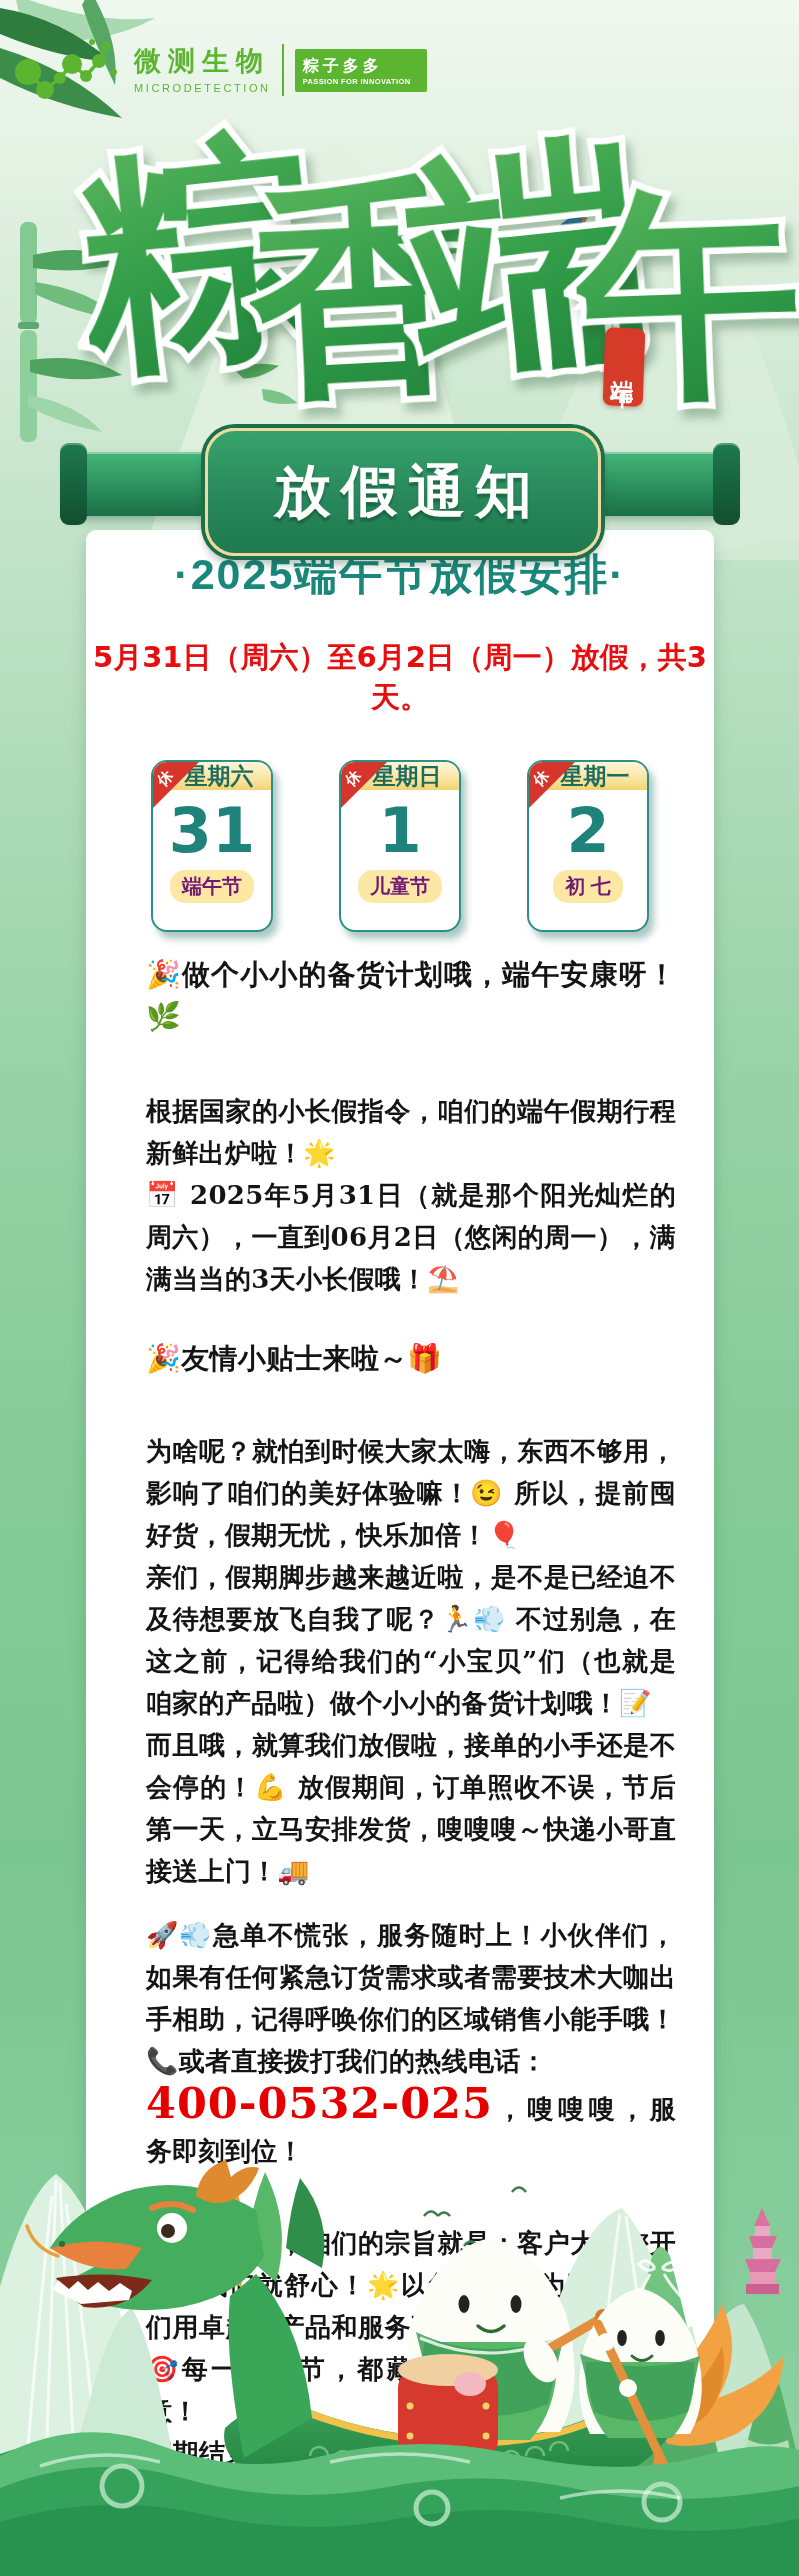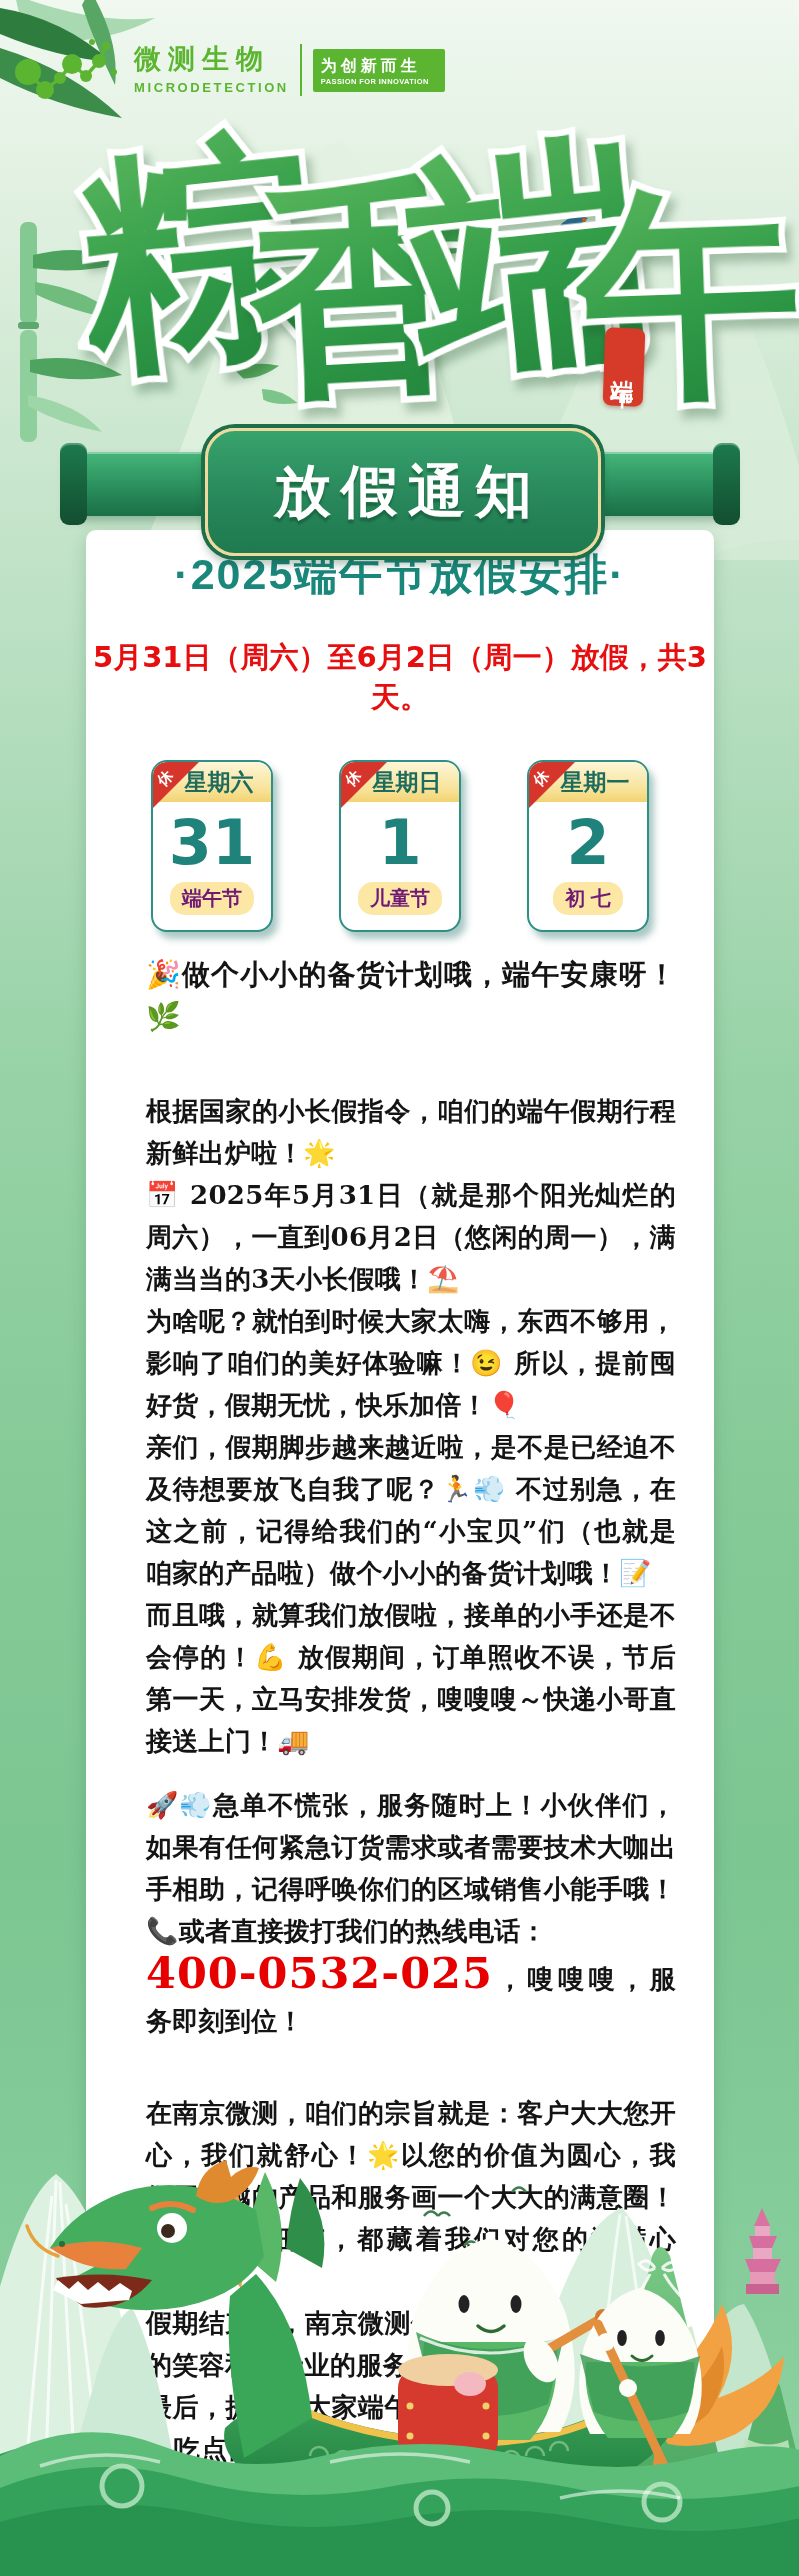--- a/index.html
+++ b/index.html
@@ -4,21 +4,21 @@
 <style>
   html,body{margin:0;padding:0;background:#666;}
   .poster{position:relative;width:800px;height:2576px;margin:0 auto;overflow:hidden;
     background:linear-gradient(180deg,#f0f8f0 0%,#e2f1e2 7%,#d0e9d3 15%,#b3ddbd 28%,#97d2a6 42%,#85ca97 58%,#7cc692 72%,#84cc99 86%,#90d2a3 100%);
     font-family:"Liberation Sans","DejaVu Sans",sans-serif;}
   svg{display:block}
   
   .brand{position:absolute;left:14px;top:30px;display:flex;align-items:center;z-index:6;}
   .brand-text{margin-left:8px;}
   .brand-cn{color:#5cb531;font-size:27px;font-weight:700;letter-spacing:7px;line-height:28px;}
-  .brand-en{color:#5cb531;font-size:13px;font-weight:700;letter-spacing:2.6px;margin-top:7px;}
+  .brand-en{color:#5cb531;font-size:11px;font-weight:400;letter-spacing:2.6px;margin-top:7px;}
   .brand-divider{width:2px;height:52px;background:#5cb531;margin:0 11px;}
   .slogan-box{background:#5cb531;color:#fff;width:116px;padding:7px 8px 6px;border-radius:2px;}
   .slogan-cn{font-size:16px;font-weight:700;letter-spacing:4px;white-space:nowrap;}
   .slogan-en{font-size:7.5px;font-weight:700;letter-spacing:0.4px;white-space:nowrap;}
   
   .hero{position:absolute;left:0;top:0;width:800px;height:560px;z-index:2;}
   .hero-char{position:absolute;filter:drop-shadow(5px 9px 5px rgba(30,80,40,.30));}
   .hero-char .glyph{position:absolute;left:0;top:0;font-family:"DejaVu Serif","Liberation Serif",serif;font-weight:900;}
   .hero-char .outline{-webkit-text-stroke:13px #ffffff;color:#fff;}
   .hero-char .fillg{background:linear-gradient(160deg,#5eba5f 5%,#2f9a47 55%,#1d7c38 100%);
@@ -44,21 +44,21 @@
   
   .card{position:absolute;left:86px;top:530px;width:628px;height:2059px;background:#ffffff;border-radius:10px;
       z-index:2;box-shadow:0 6px 16px rgba(50,110,70,.25);}
   .section-title{margin:0;padding-top:16px;text-align:center;color:#1a877b;font-size:43px;font-weight:900;letter-spacing:2px;}
   .date-line{margin:34px 0 0;text-align:center;color:#e60e0e;font-size:29px;font-weight:900;
       font-family:"DejaVu Sans","Liberation Sans",sans-serif;}
   
   .cal-row{display:flex;justify-content:center;gap:66px;margin-top:42px;}
   .cal-card{position:relative;width:118px;height:168px;background:#fff;border:2px solid #2e8f86;border-radius:16px;
       overflow:hidden;box-shadow:5px 7px 7px rgba(35,110,100,.38);}
-  .cal-head{height:40px;background:linear-gradient(180deg,#fdf6d8 0%,#f8e298 70%,#f3d372 100%);
+  .cal-head{height:28px;background:linear-gradient(180deg,#fdf6d8 0%,#f8e298 70%,#f3d372 100%);
       display:flex;align-items:center;justify-content:center;}
   .cal-weekday{color:#1d6b5d;font-size:23px;font-weight:800;margin-left:14px;}
   .cal-corner{position:absolute;left:-1px;top:-1px;width:48px;height:48px;
       clip-path:polygon(0 0,100% 0,0 100%);background:#d5352b;}
   .cal-rest{position:absolute;left:5px;top:7px;color:#fff;font-size:15px;font-weight:700;transform:rotate(-45deg);}
   .cal-day{text-align:center;color:#1f837b;font-size:62px;font-weight:900;line-height:74px;margin-top:4px;
       font-family:"DejaVu Sans","Liberation Sans",sans-serif;}
   .cal-pill{margin:2px auto 0;width:max-content;background:#fce8a4;border-radius:15px;padding:3px 12px;
       color:#701a75;font-size:20px;font-weight:800;}
   
@@ -136,21 +136,21 @@
           <circle cx="100" cy="42" r="3"></circle>
           <circle cx="78" cy="12" r="3"></circle>
       </g>
     </svg>
     <div class="brand-text">
       <div class="brand-cn">微测生物</div>
       <div class="brand-en">MICRODETECTION</div>
     </div>
     <div class="brand-divider"></div>
     <div class="slogan-box">
-      <div class="slogan-cn">为创新而生</div>
+      <div class="slogan-cn">粽子多多</div>
       <div class="slogan-en">PASSION FOR INNOVATION</div>
     </div>
   </div>
 
   <div class="hero">
     <div class="hero-char" style="left:78px;top:96px;width:240px;height:260px;transform:rotate(-6deg);">
       <span class="glyph outline" style="font-size:238px">粽</span>
       <span class="glyph fillg" style="font-size:238px">粽</span>
     </div>
     <div class="hero-char" style="left:248px;top:138px;width:230px;height:250px;transform:rotate(-3deg);">
@@ -208,20 +208,21 @@
         <span class="cal-rest">休</span>
         <div class="cal-day">2</div>
         <div class="cal-pill">初 七</div>
       </div>
     </div>
 
     <div class="textblock">
       <p class="greet gap-after">🎉做个小小的备货计划哦，端午安康呀！🌿</p>
       <p>根据国家的小长假指令，咱们的端午假期行程新鲜出炉啦！🌟</p>
       <p>📅 2025年5月31日（就是那个阳光灿烂的周六），一直到06月2日（悠闲的周一），满满当当的3天小长假哦！⛱️</p>
+      <p class="tips-head">🎉友情小贴士来啦～🎁</p>
       <p>为啥呢？就怕到时候大家太嗨，东西不够用，影响了咱们的美好体验嘛！😉 所以，提前囤好货，假期无忧，快乐加倍！🎈</p>
       <p>亲们，假期脚步越来越近啦，是不是已经迫不及待想要放飞自我了呢？🏃💨 不过别急，在这之前，记得给我们的“小宝贝”们（也就是咱家的产品啦）做个小小的备货计划哦！📝</p>
       <p>而且哦，就算我们放假啦，接单的小手还是不会停的！💪 放假期间，订单照收不误，节后第一天，立马安排发货，嗖嗖嗖～快递小哥直接送上门！🚚</p>
       <p class="mt-block">🚀💨急单不慌张，服务随时上！小伙伴们，如果有任何紧急订货需求或者需要技术大咖出手相助，记得呼唤你们的区域销售小能手哦！📞或者直接拨打我们的热线电话：</p>
       <p class="hotline">
         <span class="phone">400-0532-025</span><span class="rest">，嗖嗖嗖，服务即刻到位！</span>
       </p>
       <p class="mt-close">在南京微测，咱们的宗旨就是：客户大大您开心，我们就舒心！🌟以您的价值为圆心，我们用卓越的产品和服务画一个大大的满意圈！🎯每一个细节，都藏着我们对您的满满心意！</p>
       <p>假期结束后，南京微测依旧在这里，以最灿烂的笑容和最专业的服务，等你来撩！😉</p>
       <p>最后，提前祝大家端午安康，假期愉快，记得多吃点甜甜的粽子，生活也要甜甜的！🍬粽子多多，快乐多多！🌈</p>

